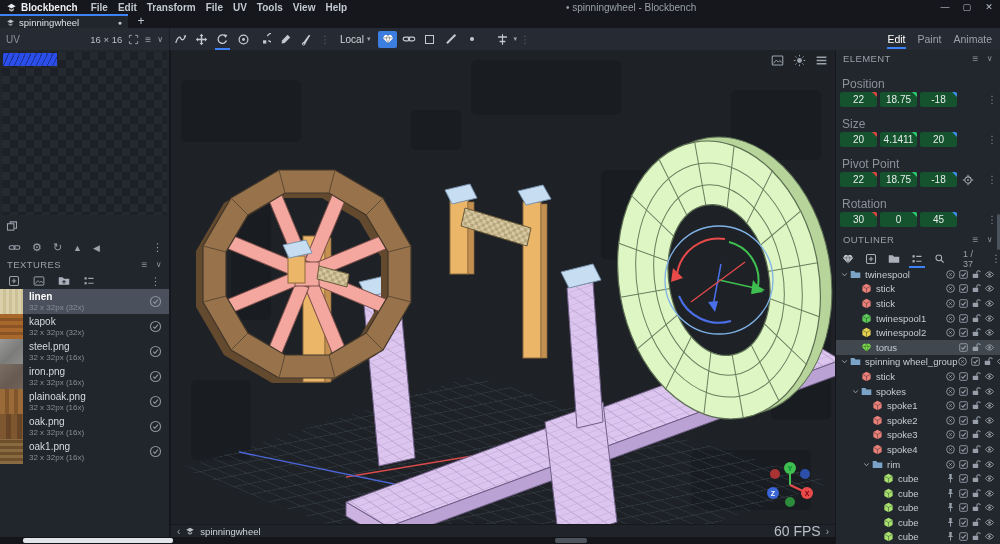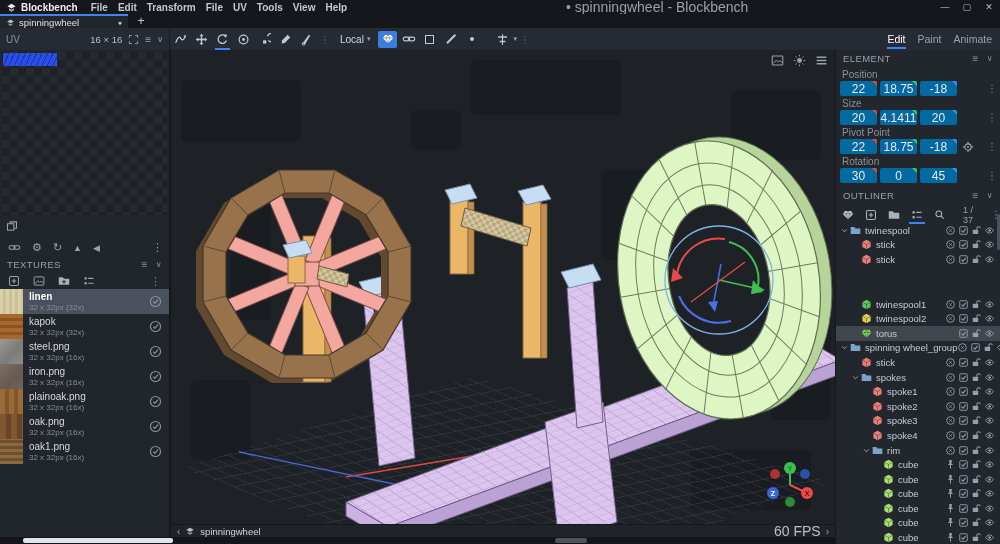--- a/index.html
+++ b/index.html
@@ -5,21 +5,21 @@
   * { margin:0; padding:0; box-sizing:border-box; }
   html,body { width:1000px; height:544px; overflow:hidden; }
   body { position:relative; background:#15171c; font-family:"Liberation Sans",sans-serif; color:#c8cdd4; font-size:10px; -webkit-font-smoothing:antialiased; }
   .ico { display:inline-flex; align-items:center; justify-content:center; color:#9aa2ac; }
   svg.s { display:block; }
 
   
   #titlebar { position:absolute; top:0; left:0; right:0; height:14px; display:flex; align-items:center; background:#15171c; z-index:30; }
   #brand { display:flex; align-items:center; gap:4px; font-weight:bold; font-size:10px; color:#eceef1; padding:0 8px 0 6px; }
   .menu-item { padding:0 5px; color:#c3c9d1; cursor:default;font-weight:bold; }
-  #win-title { position:absolute; left:566px; color:#9aa0a8; font-size:14px; }
+  #win-title { position:absolute; left:566px; color:#9aa0a8; font-size:10px; }
   #win-controls { position:absolute; right:0; top:0; display:flex; }
   #win-controls span { width:22px; height:14px; display:flex; align-items:center; justify-content:center; color:#b8bec7; font-size:9px; }
 
   
   #tabbar { position:absolute; top:14px; left:0; right:0; height:14px; background:#15171c; display:flex; z-index:30; }
   #tab-active { width:128px; height:14px; background:#21252c; border-top:2px solid #3e82f7; display:flex; align-items:center; gap:4px; padding:0 6px; }
   #tab-active .tlabel { color:#dde1e6; font-size:9.5px; }
   #tab-active .tdot { margin-left:auto; color:#c3c9d1; font-size:7px; }
   #tab-new { width:26px; display:flex; align-items:center; justify-content:center; color:#c3c9d1; font-size:12px; }
 
@@ -79,23 +79,23 @@
   #vp-icons { position:absolute; top:4px; right:7px; display:flex; gap:9px; color:#b8bec7; z-index:5; align-items:center; }
   #axis-gizmo { position:absolute; right:18px; bottom:14px; z-index:5; }
   #statusbar { position:absolute; left:171px; width:664px; top:524px; height:13px; background:#20242a; border-top:1px solid #16181c; display:flex; align-items:center; padding:0 6px; gap:5px; z-index:25; }
   #statusbar .sname { color:#cfd4db; font-size:9.5px; }
   #statusbar .chev { color:#9aa2ac; font-size:10px; }
   #statusbar .fps { margin-left:auto; color:#b8bfc8; font-size:14px; }
 
   
   #right-panel { position:absolute; top:50px; right:0; width:165px; bottom:0; background:#22262d; border-left:1px solid #15171c; overflow:hidden; }
   .egroup { padding:1px 0 0 0; }
-  .elabel { color:#8a929c; font-size:10px; padding:1px 0 1px 6px; }
+  .elabel { color:#8a929c; font-size:12px; padding:1px 0 1px 6px;margin-top:8px; }
   .erow { display:flex; align-items:center; gap:3px; padding:0 4px; position:relative; }
-  .einput { position:relative; width:37px; height:15px; background:#0369a1; border-radius:2px; display:flex; align-items:center; justify-content:center; color:#e8ebee; font-size:12px; overflow:hidden; }
+  .einput { position:relative; width:37px; height:15px; background:#14532d; border-radius:2px; display:flex; align-items:center; justify-content:center; color:#e8ebee; font-size:10px; overflow:hidden; }
   .einput::after { content:""; position:absolute; top:0; right:0; border-left:5px solid transparent; }
   .einput.cx::after { border-top:5px solid #e84545; }
   .einput.cy::after { border-top:5px solid #2ecc71; }
   .einput.cz::after { border-top:5px solid #3b8eea; }
   .erow .dots { position:absolute; right:3px; color:#7e8690; font-size:10px; }
   .erow .tgt { color:#aab1ba; margin-left:2px; }
 
   #outliner-toolbar { display:flex; align-items:center; height:17px; padding:0 6px; gap:11px; color:#aab1ba; margin-top:2px; }
   #outliner-toolbar .grow { margin-left:auto; display:flex; align-items:center; gap:18px; }
   #outliner-toolbar .cnt { color:#9aa2ac; font-size:9px; }
@@ -847,21 +847,21 @@
             <use href="#i-check"></use>
           </svg>
         <svg class="s ric">
             <use href="#i-lock"></use>
           </svg>
         <svg class="s ric">
             <use href="#i-eye"></use>
           </svg>
       </span>
     </div>
-      <div class="orow" style="padding-left: 15px; margin-top: 30px;">
+      <div class="orow" style="padding-left: 15px;">
       <span class="chev" style="visibility: hidden;">
           <svg class="s" width="9" height="9">
             <use href="#i-chev"></use>
           </svg>
         </span>
       <svg class="s ticon" style="color: rgb(94, 199, 90);">
           <use href="#i-cube"></use>
         </svg>
       <span class="oname">twinespool1</span>
       <span class="rics">

